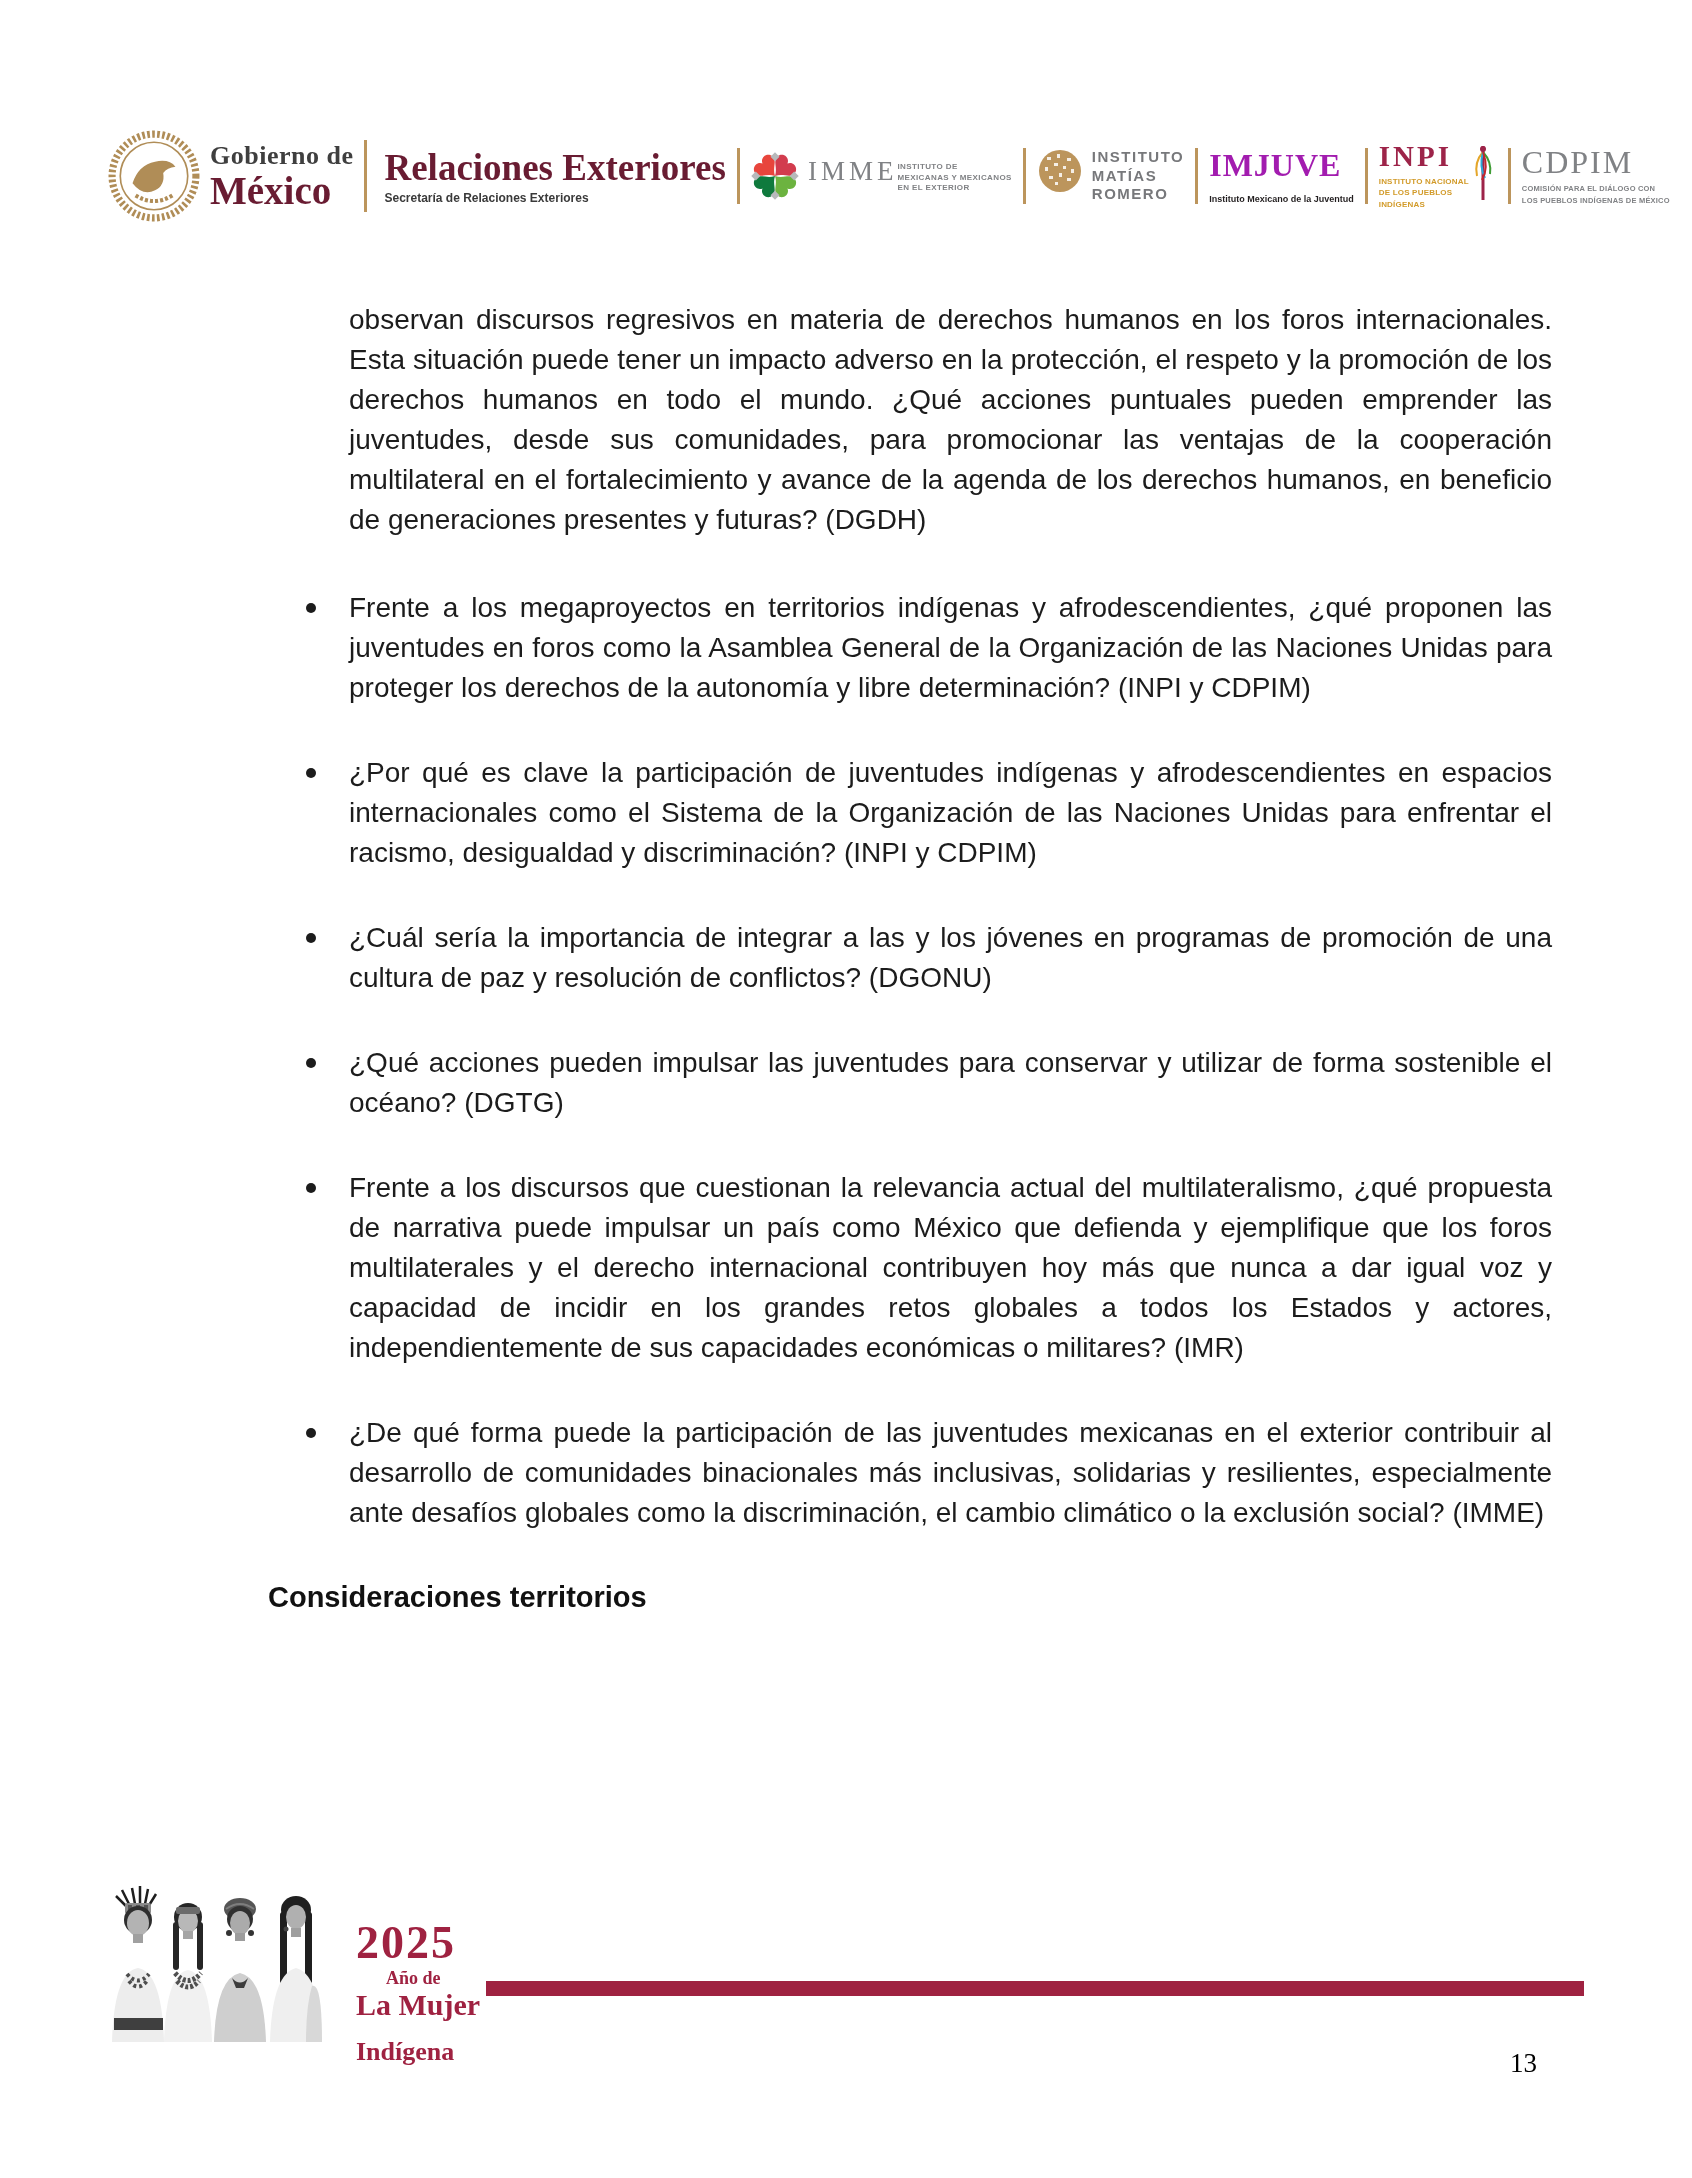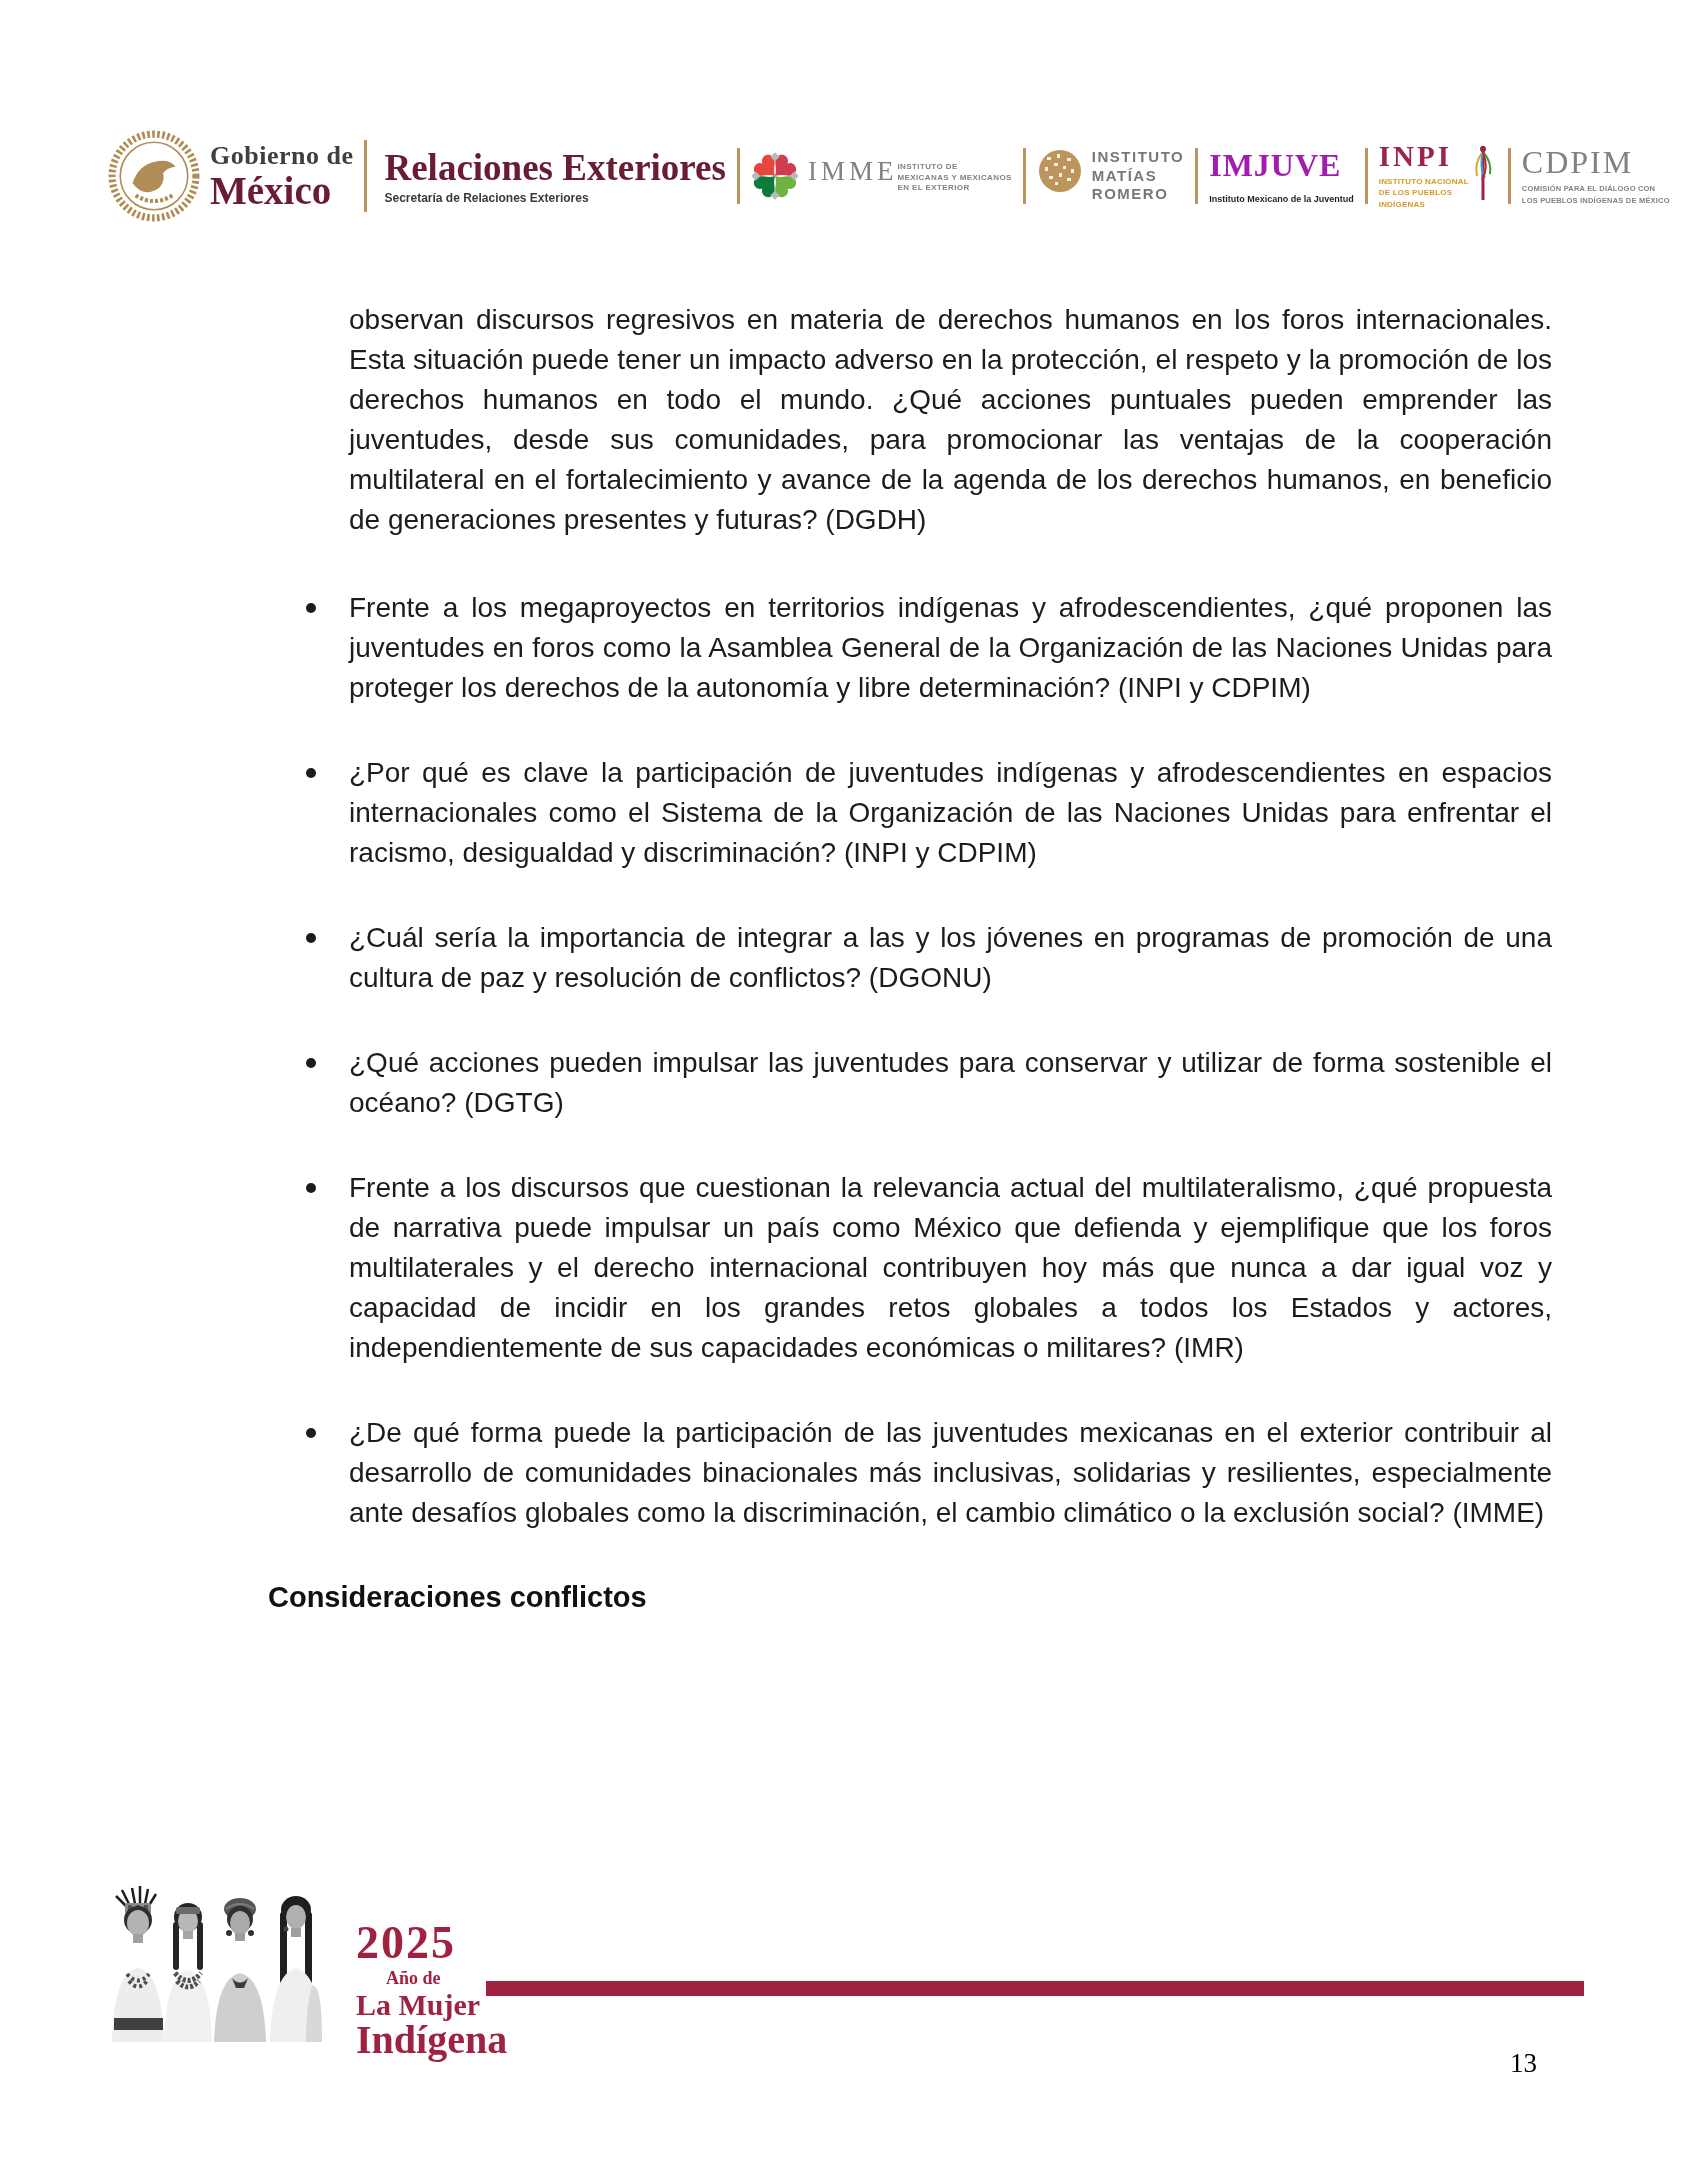--- a/index.html
+++ b/index.html
@@ -51,21 +51,21 @@
     position:absolute;left:-43px;top:15px;width:10px;height:10px;border-radius:50%;background:#1c1c1c;
   }
   .section-heading{margin:47px 0 0 0;font-size:29px;line-height:34px;font-weight:bold;color:#111;}
 
   
   .women-illustration{position:absolute;left:100px;top:1886px;}
   .year-block{position:absolute;left:356px;top:1920px;font-family:"Liberation Serif", serif;color:#9f2241;line-height:1;}
   .year{font-size:46px;font-weight:bold;letter-spacing:2px;}
   .ano{font-size:18px;font-weight:bold;margin:3px 0 0 30px;}
   .mujer{font-size:30px;font-weight:bold;margin-top:3px;}
-  .indigena{font-size:40px;font-weight:bold;margin-top:0;}
+  .indigena{font-size:26px;font-weight:bold;margin-top:19px;}
   .footer-bar{position:absolute;left:486px;top:1981px;width:1098px;height:15px;background:#9f2241;}
   .page-number{position:absolute;left:1510px;top:2048px;font-family:"Liberation Serif", serif;font-size:27px;color:#000;}
 </style>
 </head>
 <body>
 
 <div class="page">
 
   <header class="gob-header">
 
@@ -190,21 +190,21 @@
 
     <ul class="qlist">
       <li><span class="dot"></span><span>Frente a los megaproyectos en territorios indígenas y afrodescendientes, ¿qué proponen las juventudes en foros como la Asamblea General de la Organización de las Naciones Unidas para proteger los derechos de la autonomía y libre determinación?  (INPI y CDPIM)</span></li>
       <li><span class="dot"></span><span>¿Por qué es clave la participación de juventudes indígenas y afrodescendientes en espacios internacionales como el Sistema de la Organización de las Naciones Unidas para enfrentar el racismo, desigualdad y discriminación?  (INPI y CDPIM)</span></li>
       <li><span class="dot"></span><span>¿Cuál sería la importancia de integrar a las y los jóvenes en programas de promoción de una cultura de paz y resolución de conflictos? (DGONU)</span></li>
       <li><span class="dot"></span><span>¿Qué acciones pueden impulsar las juventudes para conservar y utilizar de forma sostenible el océano? (DGTG)</span></li>
       <li><span class="dot"></span><span>Frente a los discursos que cuestionan la relevancia actual del multilateralismo, ¿qué propuesta de narrativa puede impulsar un país como México que defienda y ejemplifique que los foros multilaterales y el derecho internacional contribuyen hoy más que nunca a dar igual voz y capacidad de incidir en los grandes retos globales a todos los Estados y actores, independientemente de sus capacidades económicas o militares?  (IMR)</span></li>
       <li><span class="dot"></span><span>¿De qué forma puede la participación de las juventudes mexicanas en el exterior contribuir al desarrollo de comunidades binacionales más inclusivas, solidarias y resilientes, especialmente ante desafíos globales como la discriminación, el cambio climático o la exclusión social? (IMME)</span></li>
     </ul>
 
-    <h2 class="section-heading">Consideraciones conflictos</h2>
+    <h2 class="section-heading">Consideraciones territorios</h2>
   </main>
 
   <svg class="women-illustration" width="246" height="156" viewBox="0 0 246 156">
 
     <g>
       <path d="M30 20 L22 4 M35 18 L32 2 M40 18 L40 0 M45 18 L48 3 M28 22 L16 10 M48 21 L56 8" stroke="#1e1e1e" stroke-width="2.5" fill="none"></path>
       <rect x="25" y="17" width="26" height="11" rx="2" fill="#8a8a8a"></rect>
       <rect x="28" y="19" width="4" height="7" fill="#555"></rect>
         <rect x="36" y="19" width="4" height="7" fill="#555"></rect>
         <rect x="44" y="19" width="4" height="7" fill="#555"></rect>

